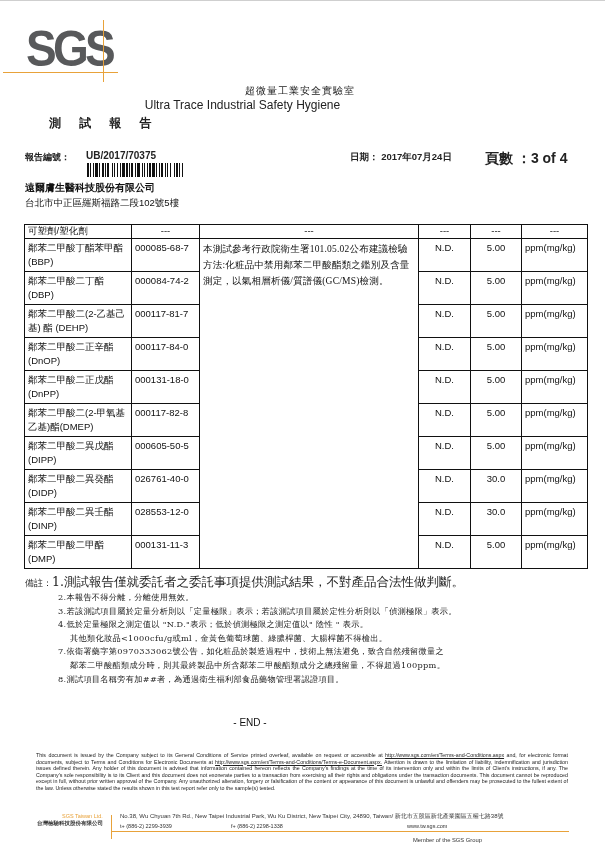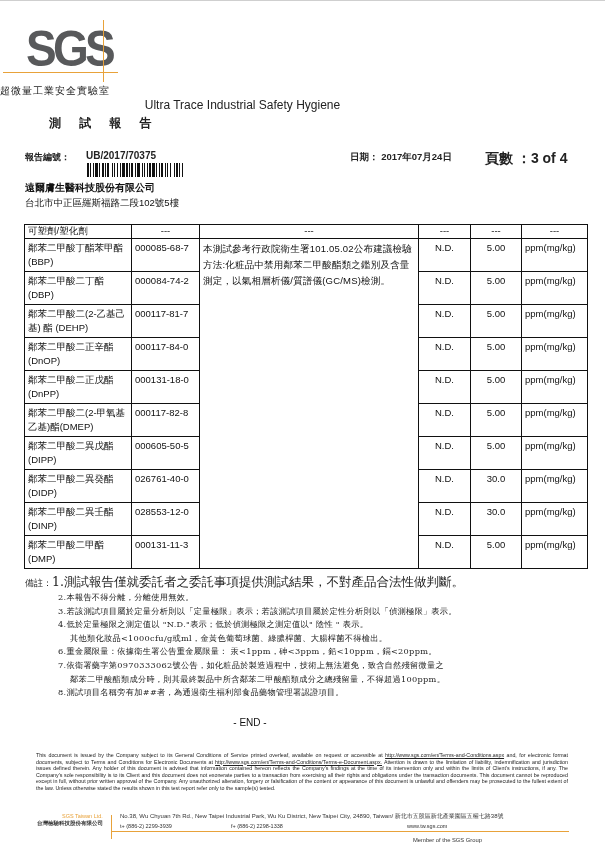--- a/index.html
+++ b/index.html
@@ -6,21 +6,21 @@
     html, body { width: 605px; height: 857px; background: #ffffff; overflow: hidden; }
     body { position: relative; font-family: "Liberation Sans", "DejaVu Sans", sans-serif; color: #111; }
     .topline { position: absolute; left: 0; top: 0; width: 605px; height: 1px; background: #cfcfcf; }
 
     
     .logo { position: absolute; left: 26px; top: 26px; width: 80px; height: 46px; }
     .logo-text { position: absolute; left: 0; top: -2px; font-family: "Liberation Sans", sans-serif; font-weight: bold; font-size: 50px; letter-spacing: -4px; color: #58595b; transform: scaleX(0.92); transform-origin: left top; line-height: 50px; }
     .logo-hline { position: absolute; left: 3px; top: 72px; width: 115px; height: 1px; background: #e8a23a; }
     .logo-vline { position: absolute; left: 103px; top: 20px; width: 1px; height: 62px; background: #e8a23a; }
 
-    .lab-cn { position: absolute; left: 0; width: 600px; top: 84px; text-align: left; font-family: "DejaVu Serif", serif; font-size: 10px; color: #222; letter-spacing: 1px; }
+    .lab-cn { position: absolute; left: 0; width: 600px; top: 84px; text-align: center; font-family: "DejaVu Serif", serif; font-size: 10px; color: #222; letter-spacing: 1px; }
     .lab-en { position: absolute; left: 0; width: 485px; top: 98px; text-align: center; font-size: 12px; color: #222; }
     .doc-title { position: absolute; left: 49px; top: 115px; font-family: "DejaVu Serif", serif; font-size: 12px; font-weight: bold; letter-spacing: 7px; color: #222; }
 
     
     .rep-label { position: absolute; left: 25px; top: 151px; font-size: 9px; font-weight: bold; color: #222; }
     .rep-no { position: absolute; left: 86px; top: 150px; font-size: 10px; font-weight: bold; color: #222; }
     .date { position: absolute; left: 350px; top: 151px; font-size: 9.5px; font-weight: bold; color: #222; }
     .pages { position: absolute; left: 485px; top: 150px; font-size: 14px; font-weight: bold; color: #222; }
     .barcode { position: absolute; left: 87px; top: 163px; width: 174px; height: 14px; display: flex; align-items: stretch; }
     .barcode span { display: block; background: #111; height: 100%; }
@@ -32,21 +32,21 @@
     table.results td { border: 1.2px solid #111; vertical-align: top; padding: 2px 3px; line-height: 14px; }
     table.results tr.head td { height: 14px; padding: 0 3px; line-height: 12px; }
     table.results tr.row td { height: 33px; }
     .c-name { width: 107px; }
     .c-cas { width: 68px; }
     .c-method { width: 219px; }
     .c-result { width: 52px; text-align: center; }
     .c-mdl { width: 51px; text-align: center; }
     .c-unit { width: 66px; }
     .center { text-align: center; }
-    .method-text { font-size: 9.5px; line-height: 16px; letter-spacing: 0.2px; }
+    .method-text { font-size: 9.5px; line-height: 16px; letter-spacing: 0.2px; font-family: Liberation Serif, serif; }
 
     
     .notes { position: absolute; left: 25px; top: 574px; width: 570px; font-family: "DejaVu Serif", serif; color: #222; }
     .note-first { font-size: 12.5px; white-space: nowrap; }
     .note-first .lbl { font-size: 9px; }
     .note { font-size: 8.2px; margin-left: 33px; line-height: 13.6px; white-space: nowrap; letter-spacing: 0.3px; }
     .note.cont { margin-left: 45px; }
     .end { position: absolute; left: 0; width: 500px; top: 717px; text-align: center; font-size: 10px; color: #111; }
 
     
@@ -239,21 +239,20 @@
   </tr>
 </tbody>
   </table>
 
 <div class="notes">
   <div class="note-first"><span class="lbl">備註：</span><span>1.測試報告僅就委託者之委託事項提供測試結果，不對產品合法性做判斷。</span></div>
   <div class="note">2.本報告不得分離，分離使用無效。</div>
   <div class="note">3.若該測試項目屬於定量分析則以「定量極限」表示；若該測試項目屬於定性分析則以「偵測極限」表示。</div>
   <div class="note">4.低於定量極限之測定值以 "N.D."表示；低於偵測極限之測定值以" 陰性 " 表示。</div>
   <div class="note cont">其他類化妝品&lt;1000cfu/g或ml，金黃色葡萄球菌、綠膿桿菌、大腸桿菌不得檢出。</div>
-  <div class="note">6.重金屬限量：依據衛生署公告重金屬限量： 汞&lt;1ppm，砷&lt;3ppm，鉛&lt;10ppm，鎘&lt;20ppm。</div>
   <div class="note">7.依衛署藥字第0970333062號公告，如化粧品於製造過程中，技術上無法避免，致含自然殘留微量之</div>
   <div class="note cont">鄰苯二甲酸酯類成分時，則其最終製品中所含鄰苯二甲酸酯類成分之總殘留量，不得超過100ppm。</div>
   <div class="note">8.測試項目名稱旁有加##者，為通過衛生福利部食品藥物管理署認證項目。</div>
 </div>
 <div class="end">- END -</div>
 
 <div class="disclaimer"><span>This document is issued by the Company subject to its General Conditions of Service printed overleaf, available on request or accessible at </span><a>http://www.sgs.com/en/Terms-and-Conditions.aspx</a><span> and, for electronic format documents, subject to Terms and Conditions for Electronic Documents at </span><a>http://www.sgs.com/en/Terms-and-Conditions/Terms-e-Document.aspx.</a><span> Attention is drawn to the limitation of liability, indemnification and jurisdiction issues defined therein. Any holder of this document is advised that information contained hereon reflects the Company's findings at the time of its intervention only and within the limits of Client's instructions, if any. The Company's sole responsibility is to its Client and this document does not exonerate parties to a transaction from exercising all their rights and obligations under the transaction documents. This document cannot be reproduced except in full, without prior written approval of the Company. Any unauthorized alteration, forgery or falsification of the content or appearance of this document is unlawful and offenders may be prosecuted to the fullest extent of the law. Unless otherwise stated the results shown in this test report refer only to the sample(s) tested.</span></div>
 
 <div class="foot-company-en">SGS Taiwan Ltd.</div>
 <div class="foot-company-cn">台灣檢驗科技股份有限公司</div>

